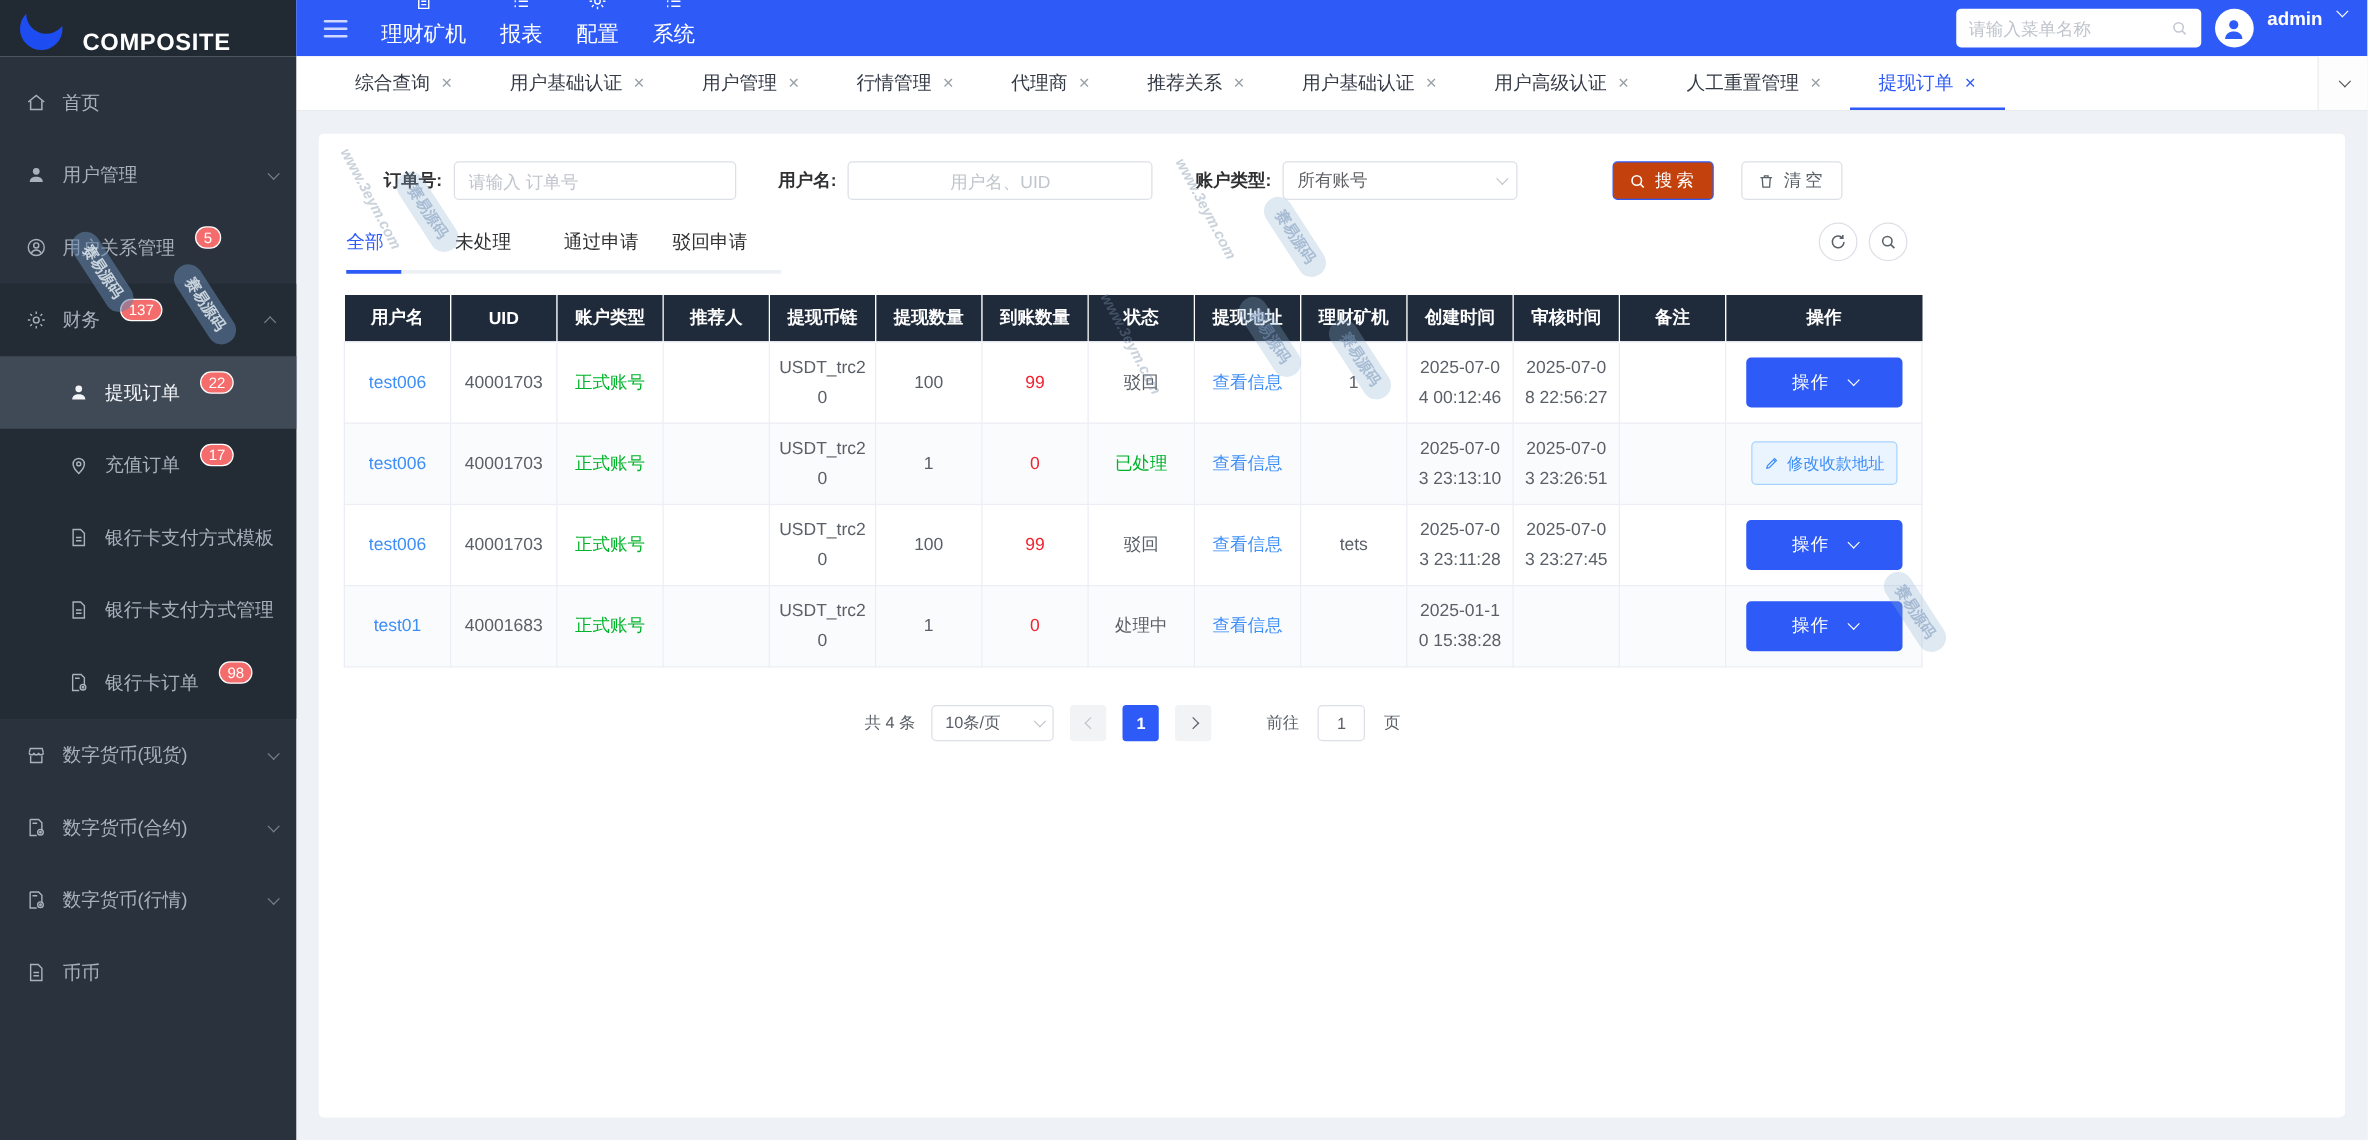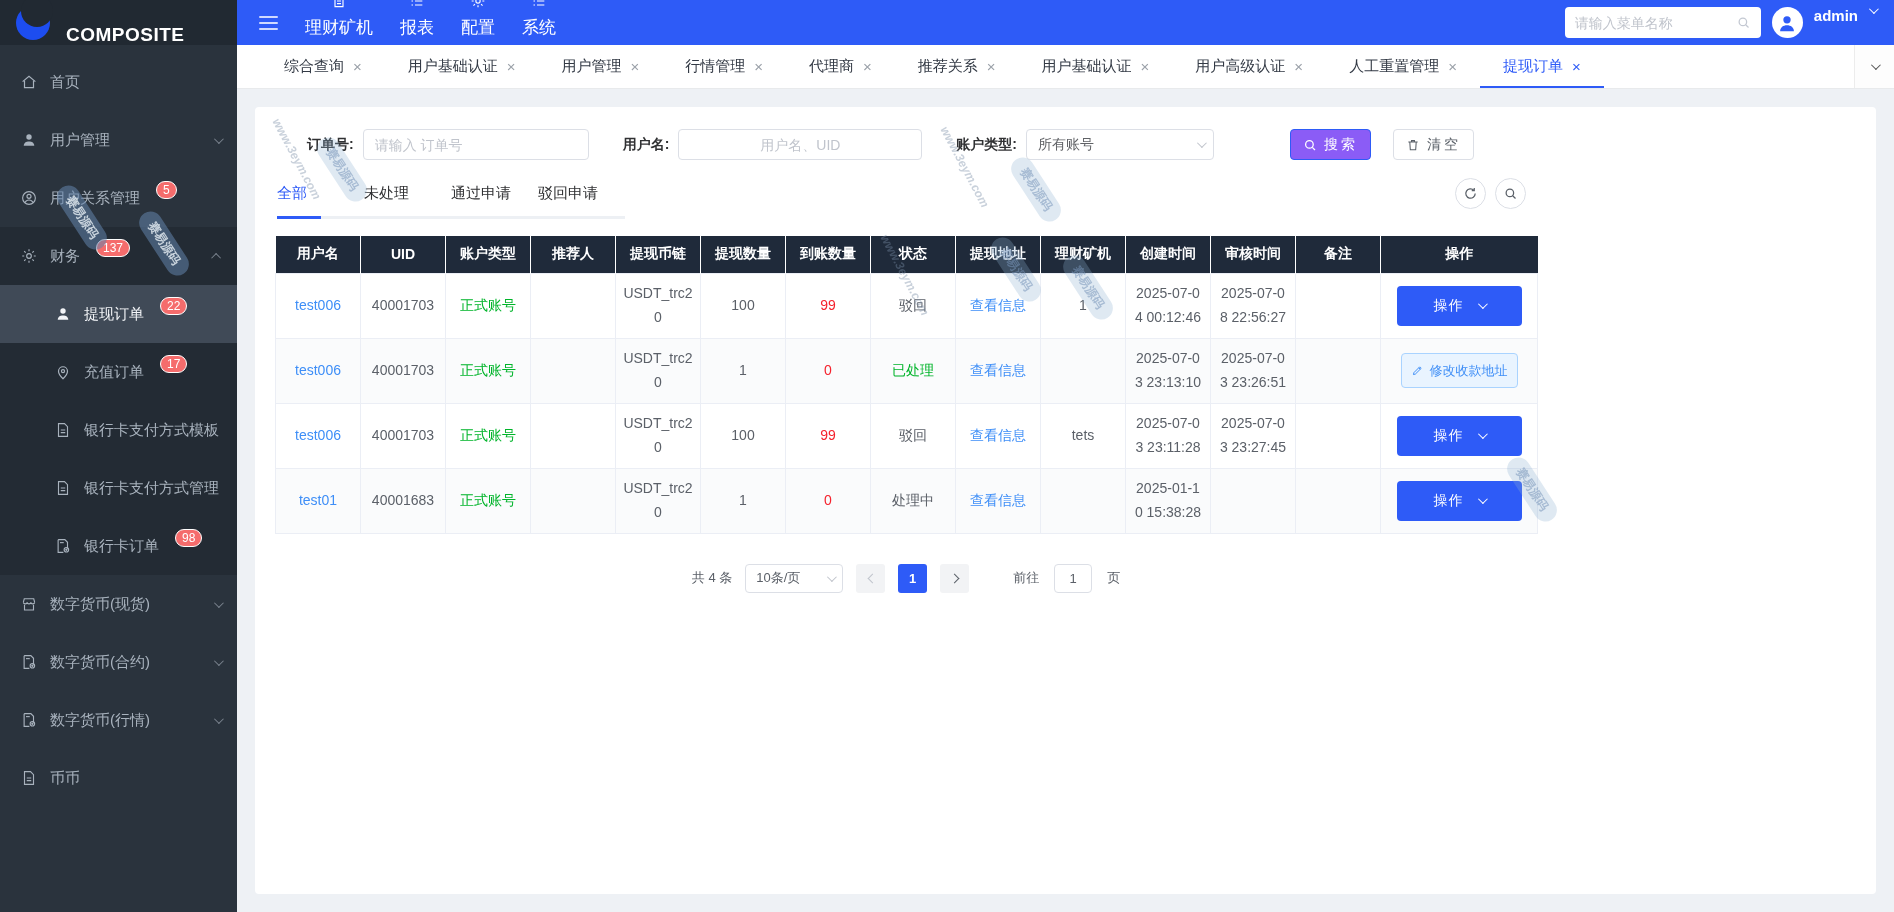--- a/index.html
+++ b/index.html
@@ -55,21 +55,21 @@
 
   .filter-row { display:flex; align-items:center; margin-left:32px; }
   .f-label { font-size:14px; font-weight:600; color:#303133; margin-right:9px; white-space:nowrap; }
   .f-input { height:31px; border:1px solid #dcdfe6; border-radius:4px; padding:0 11px; font-size:14px; color:#606266; outline:none; }
   .f-input::placeholder { color:#c0c4cc; }
   .f-select { height:31px; border:1px solid #dcdfe6; border-radius:4px; padding:0 9px 0 11px; font-size:14px; color:#606266; display:flex; align-items:center; justify-content:space-between; cursor:pointer; }
   .f-select .chev { color:#c0c4cc; }
   .gap34 { width:34px; flex:none; }
   .btn { height:31px; border-radius:4px; display:inline-flex; align-items:center; justify-content:center; gap:7px; font-size:14px; cursor:pointer; letter-spacing:3px; padding:0 12px; }
   .btn svg { width:14px; height:14px; }
-  .btn-primary { background:#8b5cf6; color:#fff; border:1px solid #2e5bf7; }
+  .btn-primary { background:#c2410c; color:#fff; border:1px solid #2e5bf7; }
   .btn-plain { background:#fff; color:#5a6068; border:1px solid #dcdfe6; }
 
   
   .subtab-row { position:relative; margin-top:24px; margin-left:2px; height:40px; }
   .subtabs { display:flex; width:348px; }
   .stab { flex:1; text-align:left; font-size:15px; color:#303133; padding-bottom:14px; cursor:pointer; white-space:nowrap; }
   .stab.active { color:#2e5bf7; }
   .subtab-track { position:absolute; left:0; top:32px; width:348px; height:3px; background:#edf0f4; }
   .subtab-bar { position:absolute; left:0; top:32px; width:44px; height:3px; background:#2e5bf7; }
   .table-tools { position:absolute; right:330px; top:-6px; display:flex; gap:9px; }

